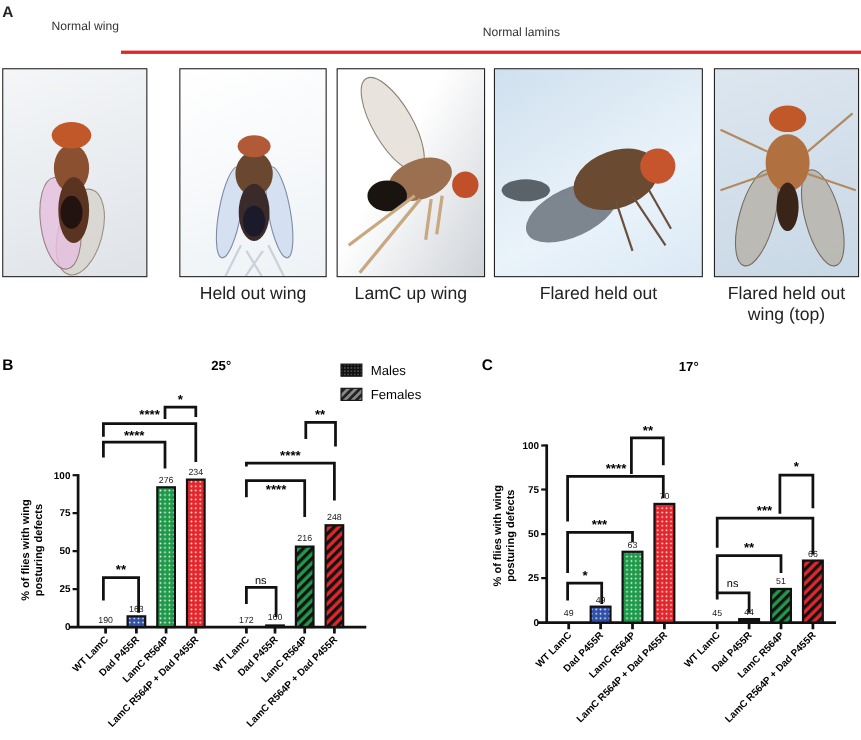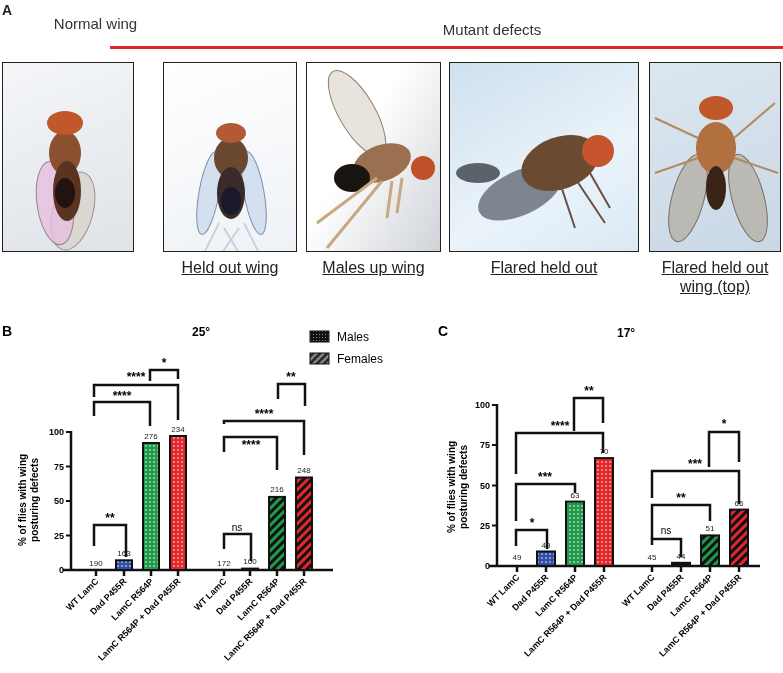--- a/index.html
+++ b/index.html
@@ -1,32 +1,32 @@
 <!DOCTYPE html>
 <html><head>
 <meta charset="utf-8">
 <style>
   html, body { margin:0; padding:0; background:#ffffff; }
   body { width:783px; height:673px; position:relative; overflow:hidden; font-family:"Liberation Sans", sans-serif; color:#222; }
   .abs { position:absolute; }
   .panel-letter { font-weight:bold; font-size:14px; }
-  .photo-title { font-size:15px; text-align:center; line-height:20px; color:#333;padding-left:18px; }
+  .photo-title { font-size:11px; text-align:center; line-height:20px; color:#333; }
   .photo { position:absolute; border:1.5px solid #222; box-sizing:border-box; overflow:hidden; }
-  .caption { position:absolute; font-size:16px; text-align:center; line-height:19px; color:#222;text-decoration:underline; }
+  .caption { position:absolute; font-size:16px; text-align:center; line-height:19px; color:#222; }
   svg text { font-family:"Liberation Sans", sans-serif; }
 </style>
 </head>
 <body>
 
 <div class="abs panel-letter" style="left:2px;top:2px;">A</div>
 
 <div class="abs photo-title" style="left:0px;top:14px;width:155px;">
   <div>Normal wing</div>
 </div>
-<div class="abs photo-title" style="left:165px;top:20px;width:618px;">Mutant defects</div>
+<div class="abs photo-title" style="left:165px;top:20px;width:618px;">Normal lamins</div>
 <div class="abs" style="left:110px;top:46px;width:673px;height:3px;background:#e0262b;"></div>
 
 <div class="photo" style="left:2px;top:62px;width:132px;height:190px;background:linear-gradient(160deg,#f4f6f8,#dfe3e8);">
   <svg width="132" height="190" viewBox="0 0 132 190">
     <ellipse cx="70" cy="148" rx="20" ry="40" fill="#d8d4cc" stroke="#8a7a6a" stroke-width="1" opacity="0.8" transform="rotate(15 70 148)"></ellipse>
     <ellipse cx="52" cy="140" rx="18" ry="42" fill="#e6c0e0" stroke="#8a6a6a" stroke-width="1" opacity="0.8" transform="rotate(-8 52 140)"></ellipse>
     <ellipse cx="62" cy="90" rx="16" ry="22" fill="#8a5030"></ellipse>
     <ellipse cx="64" cy="128" rx="14" ry="30" fill="#5a3420"></ellipse>
     <ellipse cx="62" cy="130" rx="10" ry="15" fill="#221310"></ellipse>
     <ellipse cx="62" cy="60" rx="18" ry="12" fill="#c0582a"></ellipse>
@@ -51,21 +51,21 @@
 <div class="photo" style="left:306px;top:62px;width:135px;height:190px;background:linear-gradient(120deg,#ffffff 40%,#cfd3d8);">
   <svg width="135" height="190" viewBox="0 0 135 190">
     <ellipse cx="50" cy="50" rx="18" ry="48" fill="#e4e0d8" stroke="#7a6a5a" stroke-width="1" opacity="0.85" transform="rotate(-30 50 50)"></ellipse>
     <ellipse cx="75" cy="100" rx="30" ry="18" fill="#9a7050" transform="rotate(-20 75 100)"></ellipse>
     <ellipse cx="45" cy="115" rx="18" ry="14" fill="#1a1410"></ellipse>
     <circle cx="116" cy="105" r="12" fill="#c0502a"></circle>
     <path d="M70 115 L10 160 M75 118 L20 185 M85 118 L80 155 M95 115 L90 150" stroke="#c8a880" stroke-width="3" fill="none"></path>
   </svg>
 </div>
 <div class="caption" style="left:296px;top:258px;width:155px;">
-  <div>Males up wing</div>
+  <div>LamC up wing</div>
 </div>
 
 <div class="photo" style="left:449px;top:62px;width:190px;height:190px;background:linear-gradient(150deg,#cfe0ee,#eaf3fa 60%,#dbe9f5);">
   <svg width="190" height="190" viewBox="0 0 190 190">
     <ellipse cx="70" cy="130" rx="45" ry="22" fill="#6a727c" opacity="0.85" transform="rotate(-25 70 130)"></ellipse>
     <ellipse cx="28" cy="110" rx="22" ry="10" fill="#5a626a"></ellipse>
     <ellipse cx="110" cy="100" rx="40" ry="26" fill="#6a4a30" transform="rotate(-20 110 100)"></ellipse>
     <circle cx="148" cy="88" r="16" fill="#c6542c"></circle>
     <path d="M110 120 L125 165 M125 115 L155 160 M140 110 L160 145" stroke="#6a5040" stroke-width="2" fill="none"></path>
   </svg>

